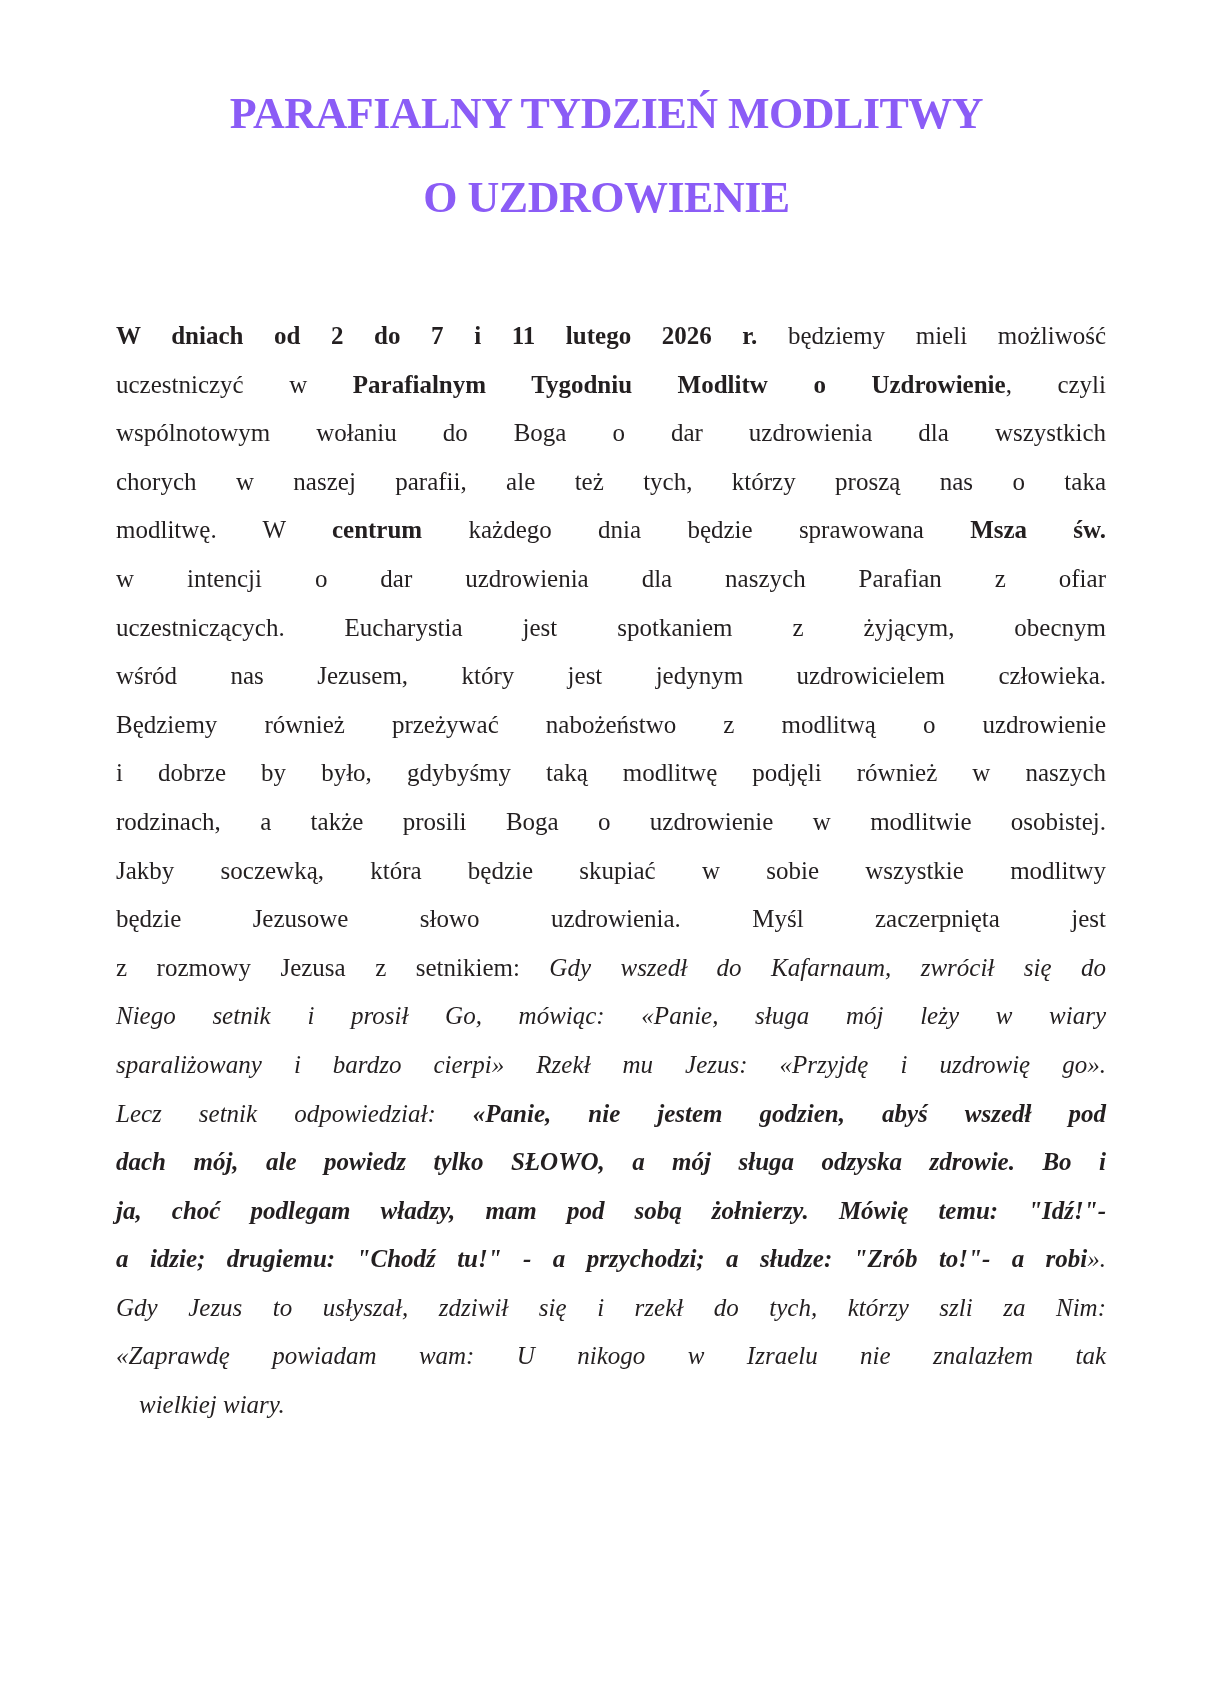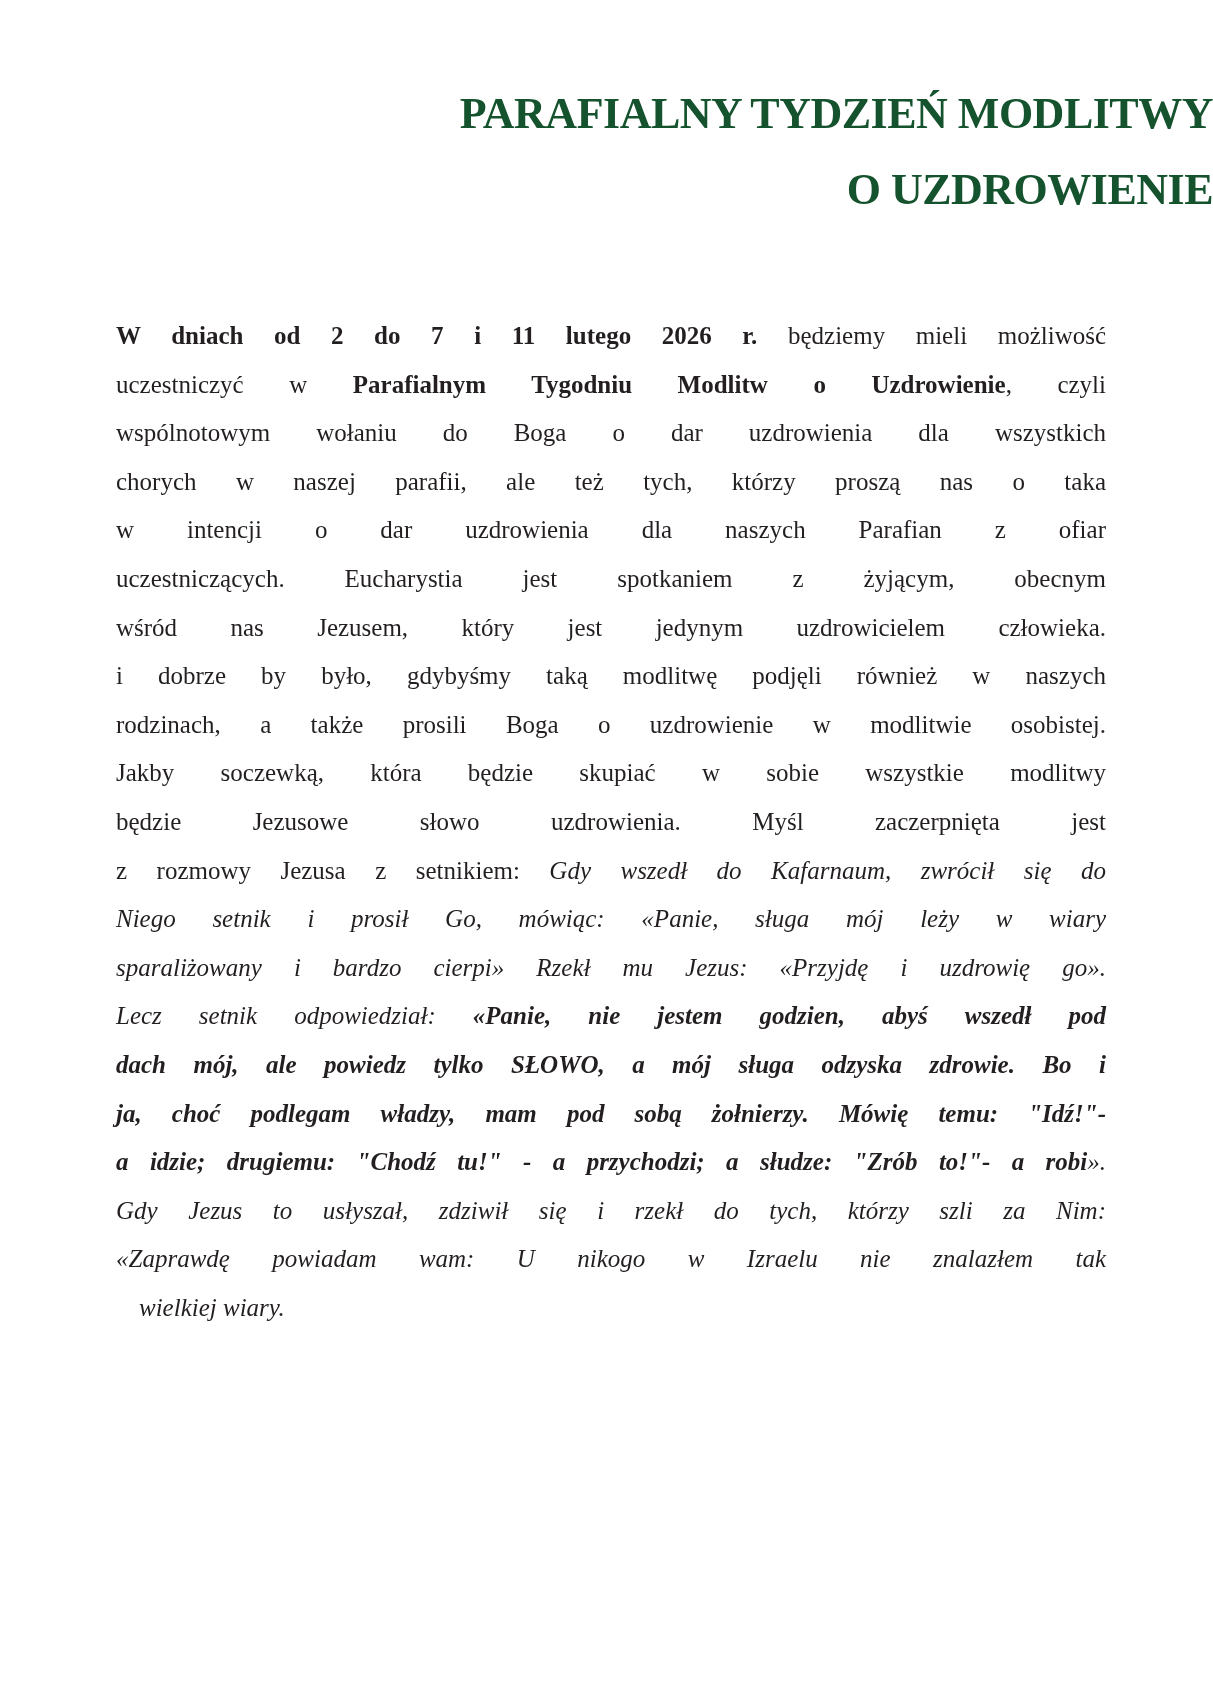--- a/index.html
+++ b/index.html
@@ -12,29 +12,29 @@
       height: 1701px;
       position: relative;
       overflow: hidden;
       font-family: "Liberation Serif", "DejaVu Serif", serif;
       color: #231f20;
     }
     .title {
       position: absolute;
       left: 0;
       width: 1213px;
-      text-align: right;
-      color: #14532d;
+      text-align: center;
+      color: #8b5cf6;
       font-weight: bold;
       font-size: 44px;
       letter-spacing: -0.5px;
       margin: 0;
     }
     .title.l1 { top: 88px; }
-    .title.l2 { top: 164px; }
+    .title.l2 { top: 172px; }
     .body-text {
       position: absolute;
       left: 116px;
       top: 312px;
       width: 990px;
       font-size: 25px;
       line-height: 48.6px;
     }
     .line {
       display: block;
@@ -55,23 +55,25 @@
 <body>
 
 <h1 class="title l1">PARAFIALNY TYDZIEŃ MODLITWY</h1>
 <h1 class="title l2">O UZDROWIENIE</h1>
 
 <div class="body-text" id="body-text">
     <span class="line"><span class="b">W dniach od 2 do 7 i 11 lutego 2026 r.</span><span> będziemy mieli możliwość</span></span>
     <span class="line"><span>uczestniczyć w </span><span class="b">Parafialnym Tygodniu Modlitw o Uzdrowienie</span><span>, czyli</span></span>
     <span class="line"><span>wspólnotowym wołaniu do Boga o dar uzdrowienia dla wszystkich</span></span>
     <span class="line"><span>chorych w naszej parafii, ale też tych, którzy proszą nas o taka</span></span>
+    <span class="line"><span>modlitwę. W </span><span class="b">centrum</span><span> każdego dnia będzie sprawowana </span><span class="b">Msza św.</span></span>
     <span class="line"><span>w intencji o dar uzdrowienia dla naszych Parafian z ofiar</span></span>
     <span class="line"><span>uczestniczących. Eucharystia jest spotkaniem z żyjącym, obecnym</span></span>
     <span class="line"><span>wśród nas Jezusem, który jest jedynym uzdrowicielem człowieka.</span></span>
+    <span class="line"><span>Będziemy również przeżywać nabożeństwo z modlitwą o uzdrowienie</span></span>
     <span class="line"><span>i dobrze by było, gdybyśmy taką modlitwę podjęli również w naszych</span></span>
     <span class="line"><span>rodzinach, a także prosili Boga o uzdrowienie w modlitwie osobistej.</span></span>
     <span class="line"><span>Jakby soczewką, która będzie skupiać w sobie wszystkie modlitwy</span></span>
     <span class="line"><span>będzie Jezusowe słowo uzdrowienia. Myśl zaczerpnięta jest</span></span>
     <span class="line"><span>z rozmowy Jezusa z setnikiem: </span><span class="i">Gdy wszedł do Kafarnaum, zwrócił się do</span></span>
     <span class="line"><span class="i">Niego setnik i prosił Go,  mówiąc: «Panie, sługa mój leży w wiary</span></span>
     <span class="line"><span class="i">sparaliżowany i bardzo cierpi»  Rzekł mu Jezus: «Przyjdę i uzdrowię go».</span></span>
     <span class="line"><span class="i">Lecz setnik odpowiedział: </span><span class="bi">«Panie, nie jestem godzien, abyś wszedł pod</span></span>
     <span class="line"><span class="bi">dach mój, ale powiedz tylko SŁOWO, a mój sługa odzyska zdrowie.  Bo i</span></span>
     <span class="line"><span class="bi">ja, choć podlegam władzy, mam pod sobą żołnierzy. Mówię temu: "Idź!"-</span></span>

